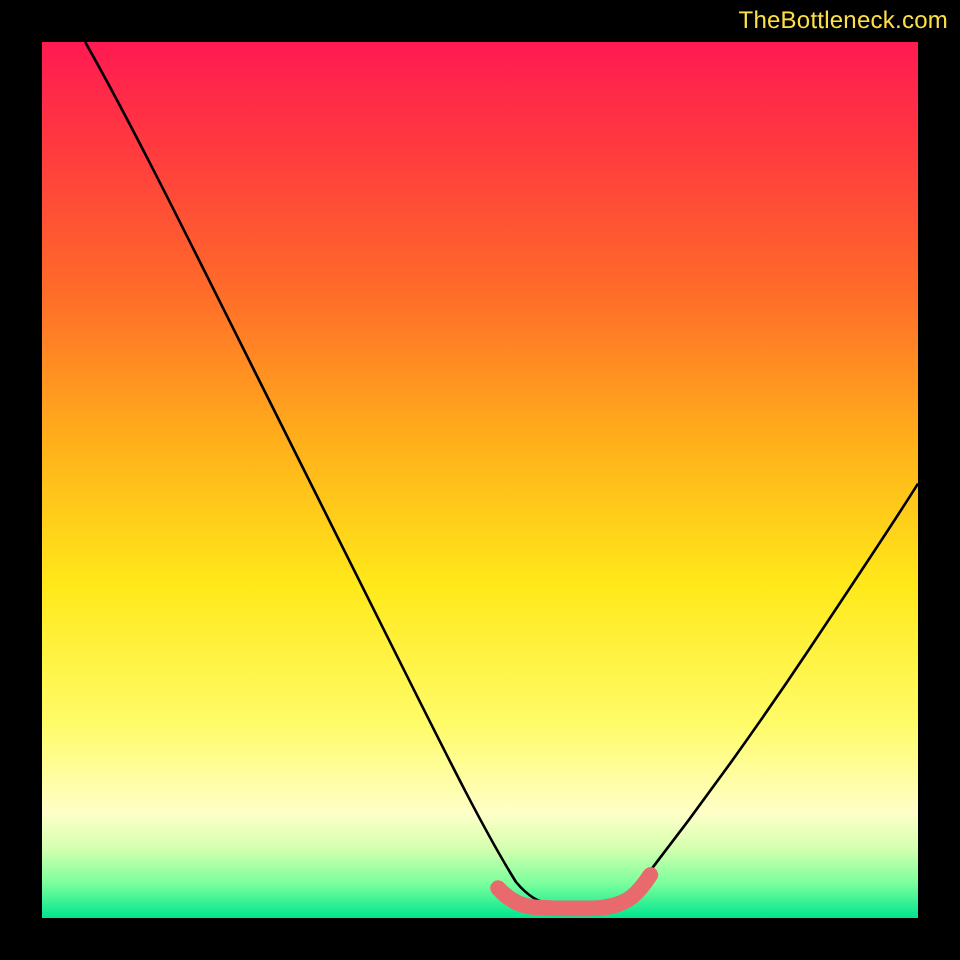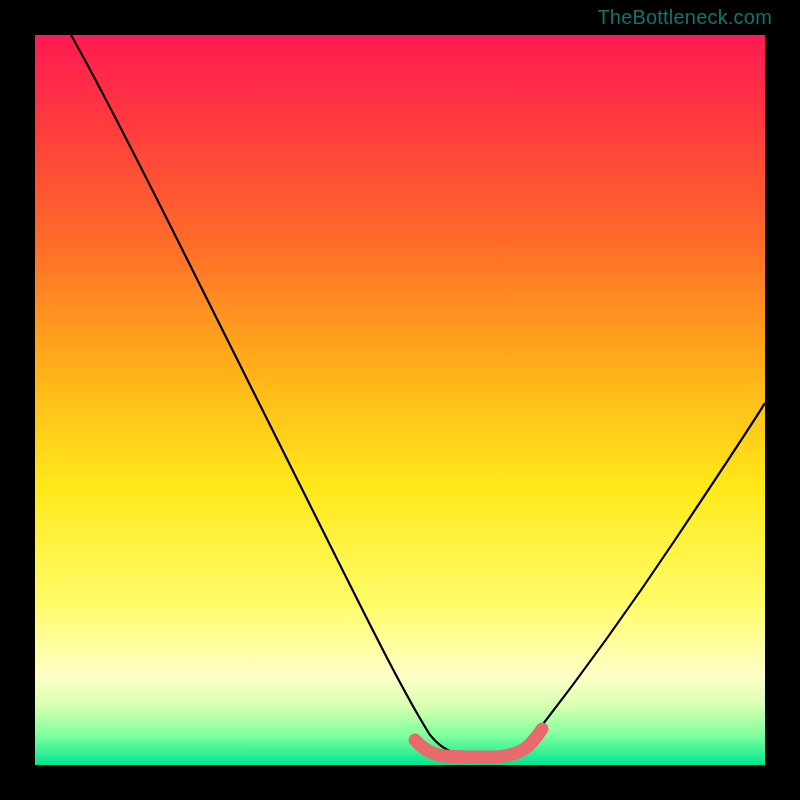--- a/index.html
+++ b/index.html
@@ -36,22 +36,22 @@
       #ffe91a 62%,
       #fffc6a 78%,
       #ffffc8 88%,
       #d6ffb0 92%,
       #7cff9d 96%,
       #00e58f 100%);
   }
   .watermark {
     position: absolute;
     top: 6px;
-    right: 28px;
-    color: #0f766e;
+    right: 10px;
+    color: #fde047;
     font-size: 20px;
     font-weight: 500;
     letter-spacing: 0.2px;
     user-select: none;
   }
   svg.curve {
     position: absolute;
     inset: 0;
   }
 </style>

